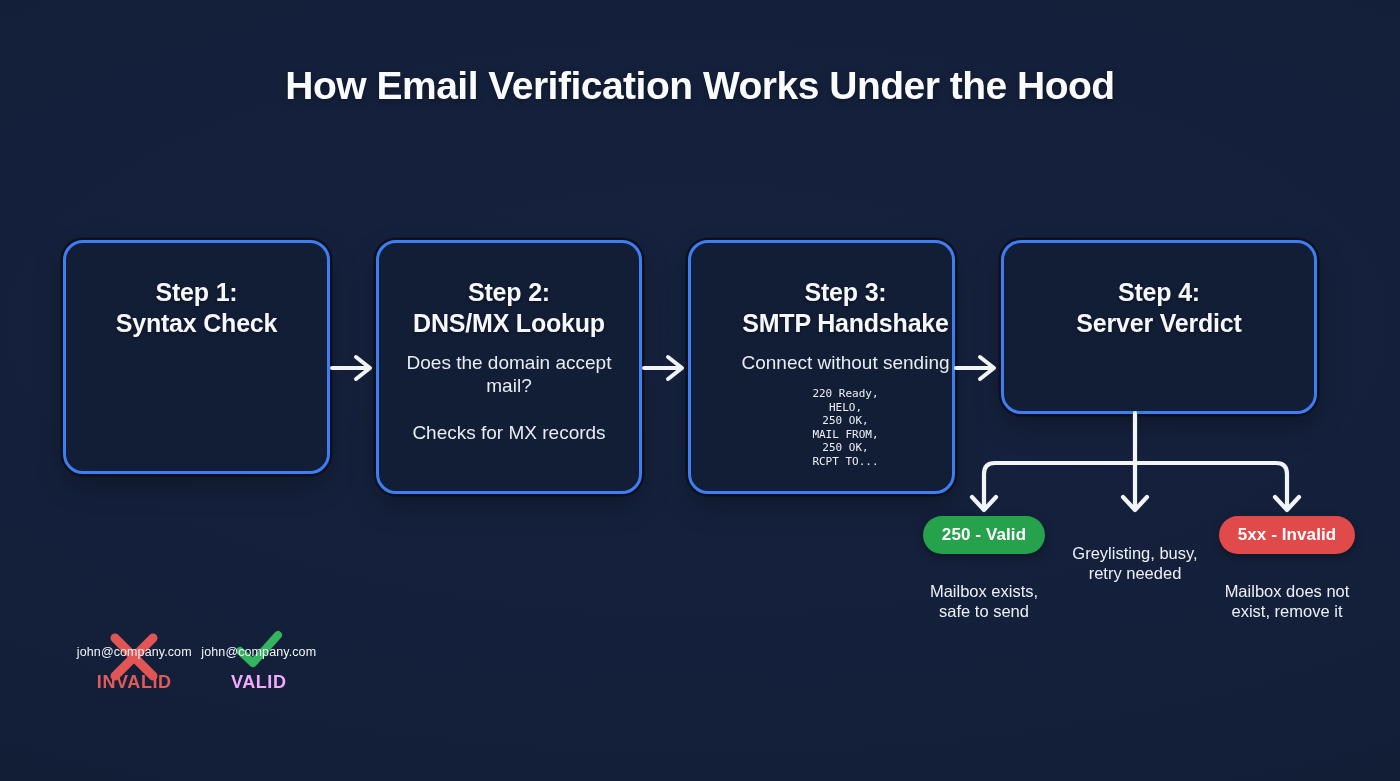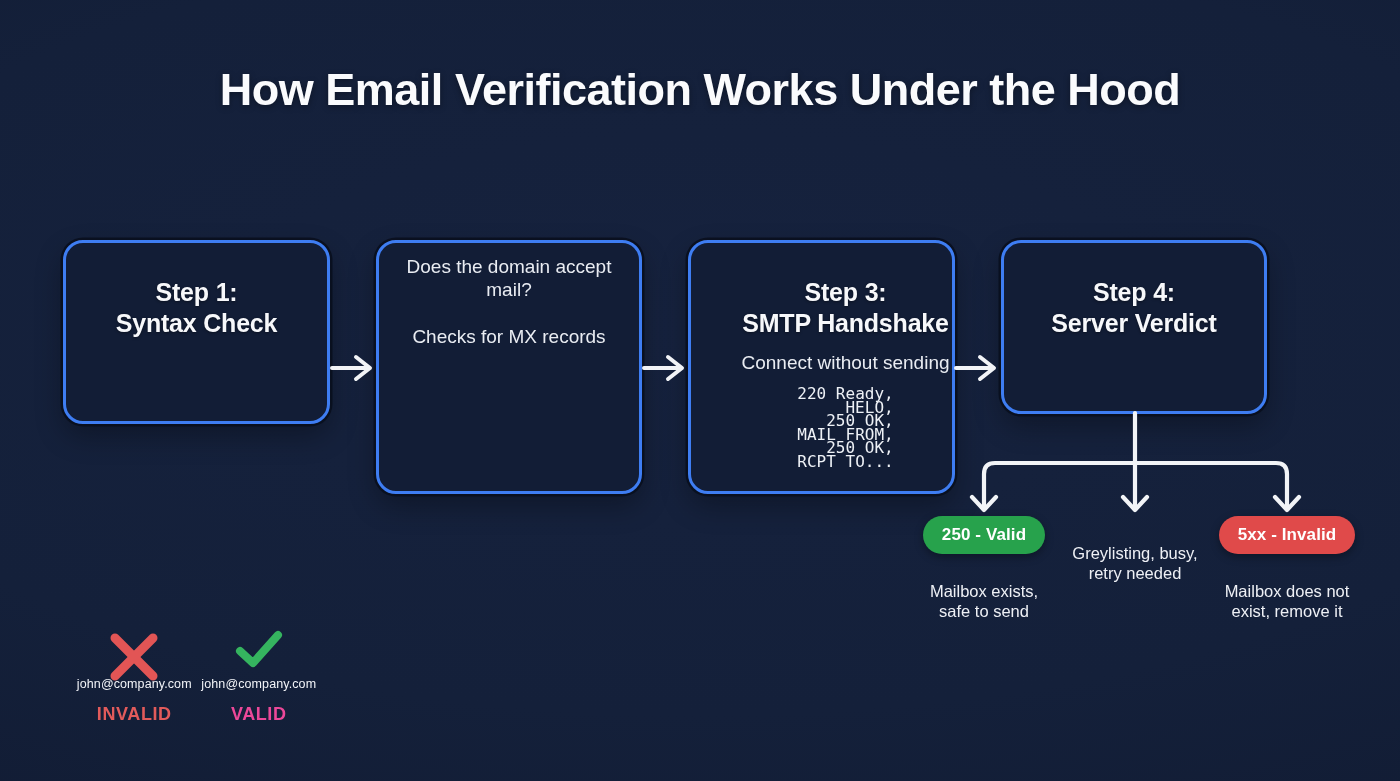--- a/index.html
+++ b/index.html
@@ -4,21 +4,21 @@
 <style>
   html,body{margin:0;padding:0;background:#0e1830;}
   #canvas{
     position:relative;width:1400px;height:781px;overflow:hidden;
     background:radial-gradient(ellipse 120% 90% at 50% 42%, #16223e 0%, #14203a 55%, #101a31 100%);
     font-family:"Liberation Sans", sans-serif;
     -webkit-font-smoothing:antialiased;
   }
   .title{
     position:absolute;top:64px;left:0;width:100%;text-align:center;
-    font-size:45px;font-weight:700;letter-spacing:-0.5px;color:#fafbfd;
+    font-size:39px;font-weight:700;letter-spacing:-0.5px;color:#fafbfd;
     text-shadow:0 2px 6px rgba(0,0,0,0.35);
   }
   .step-box{
     position:absolute;box-sizing:border-box;
     border:3px solid #3e7df2;border-radius:20px;background:#121d36;
     box-shadow:0 0 0 2.5px rgba(8,14,28,0.85), 0 12px 28px rgba(0,0,0,0.3);
   }
   .step-heading{
     margin-top:34px;text-align:center;font-size:25px;font-weight:700;
     line-height:31px;color:#f7f8fb;letter-spacing:-0.2px;white-space:pre-line;
@@ -26,34 +26,34 @@
   }
   .step-question{
     margin:12px auto 0;text-align:center;font-size:19px;color:#e9ecf2;
     line-height:23px;max-width:212px;
   }
   .step-note{margin:25px auto 0;text-align:center;font-size:19px;color:#e9ecf2;}
   .smtp-log{
     margin-top:13px;text-align:center;
   }
   .smtp-log span{
-    display:inline-block;text-align:right;white-space:pre-line;
+    display:inline-block;text-align:center;white-space:pre-line;
     font-family:"DejaVu Sans Mono","Liberation Mono",monospace;
-    font-size:16px;line-height:13.6px;color:#eef1f6;
+    font-size:11px;line-height:13.6px;color:#eef1f6;
   }
   
   .examples{position:absolute;top:388px;left:6px;right:6px;display:flex;}
   .example{flex:1;position:relative;text-align:center;}
   .example .mark{position:absolute;left:50%;transform:translateX(-50%);}
   .example .email{
-    position:relative;margin-top:46px;font-size:12.5px;color:#f2f4f8;letter-spacing:0.1px;
+    position:relative;margin-top:14px;font-size:12.5px;color:#f2f4f8;letter-spacing:0.1px;
   }
   .example .verdict-label{margin-top:13px;font-size:18px;font-weight:700;letter-spacing:0.6px;}
   .invalid-label{color:#e25b5b;}
-  .valid-label{color:#ec4899;}
+  .valid-label{color:#f0abfc;}
   
   .flow-arrow{position:absolute;top:352px;width:48px;height:32px;}
   
   .branch{position:absolute;left:900px;top:410px;width:490px;height:112px;}
   
   .verdict-col{position:absolute;top:516px;width:176px;text-align:center;}
   .badge{
     display:inline-block;padding:9px 19px;border-radius:19px;
     font-size:17px;font-weight:700;color:#ffffff;letter-spacing:0.1px;
     box-shadow:0 3px 8px rgba(0,0,0,0.35);
@@ -68,21 +68,21 @@
     position:absolute;top:715px;right:43px;font-size:16.5px;color:#8b95a7;
   }
 </style>
 </head>
 <body>
 
 <div id="canvas">
 
   <div class="title">How Email Verification Works Under the Hood</div>
 
-  <div class="step-box" style="left:63px;top:240px;width:267px;height:184px;">
+  <div class="step-box" style="left:63px;top:240px;width:267px;height:234px;">
     <div class="step-heading">Step 1:
 Syntax Check</div>
     <div class="examples">
       <div class="example">
         <svg class="mark" style="top:-4px;" width="60" height="60" viewBox="0 0 60 60">
           <line x1="11" y1="11" x2="49" y2="49" stroke="#e25555" stroke-width="9" stroke-linecap="round"></line>
           <line x1="49" y1="11" x2="11" y2="49" stroke="#e25555" stroke-width="9" stroke-linecap="round"></line>
         </svg>
         <div class="email">john@company.com</div>
         <div class="verdict-label invalid-label">INVALID</div>
@@ -91,37 +91,39 @@
         <svg class="mark" style="top:-2px;" width="48" height="40" viewBox="0 0 48 40">
           <path d="M5 22 L18 34 L43 6" fill="none" stroke="#35b45f" stroke-width="8" stroke-linecap="round" stroke-linejoin="round"></path>
         </svg>
         <div class="email">john@company.com</div>
         <div class="verdict-label valid-label">VALID</div>
       </div>
     </div>
   </div>
 
   <div class="step-box" style="left:376px;top:240px;width:266px;height:254px;">
+    <div class="step-heading">Step 2:
+DNS/MX Lookup</div>
     <div class="step-question">Does the domain accept mail?</div>
     <div class="step-note">Checks for MX records</div>
   </div>
 
   <div class="step-box" style="left:688px;top:240px;width:267px;height:254px;padding-left:48px;">
     <div class="step-heading">Step 3:
 SMTP Handshake</div>
     <div class="step-question">Connect without sending</div>
     <div class="smtp-log"><span>220 Ready,
 HELO,
 250 OK,
 MAIL FROM,
 250 OK,
 RCPT TO...</span></div>
   </div>
 
-  <div class="step-box" style="left:1001px;top:240px;width:266px;height:174px;">
+  <div class="step-box" style="left:1001px;top:240px;width:316px;height:174px;">
     <div class="step-heading">Step 4:
 Server Verdict</div>
   </div>
 
   <svg class="flow-arrow" style="left:330px;" viewBox="0 0 48 32">
     <line x1="2" y1="16" x2="36" y2="16" stroke="#f2f4f7" stroke-width="4" stroke-linecap="round"></line>
     <path d="M26 5 L40 16 L26 27" fill="none" stroke="#f2f4f7" stroke-width="4" stroke-linecap="round" stroke-linejoin="round"></path>
   </svg>
   <svg class="flow-arrow" style="left:642px;" viewBox="0 0 48 32">
     <line x1="2" y1="16" x2="36" y2="16" stroke="#f2f4f7" stroke-width="4" stroke-linecap="round"></line>

